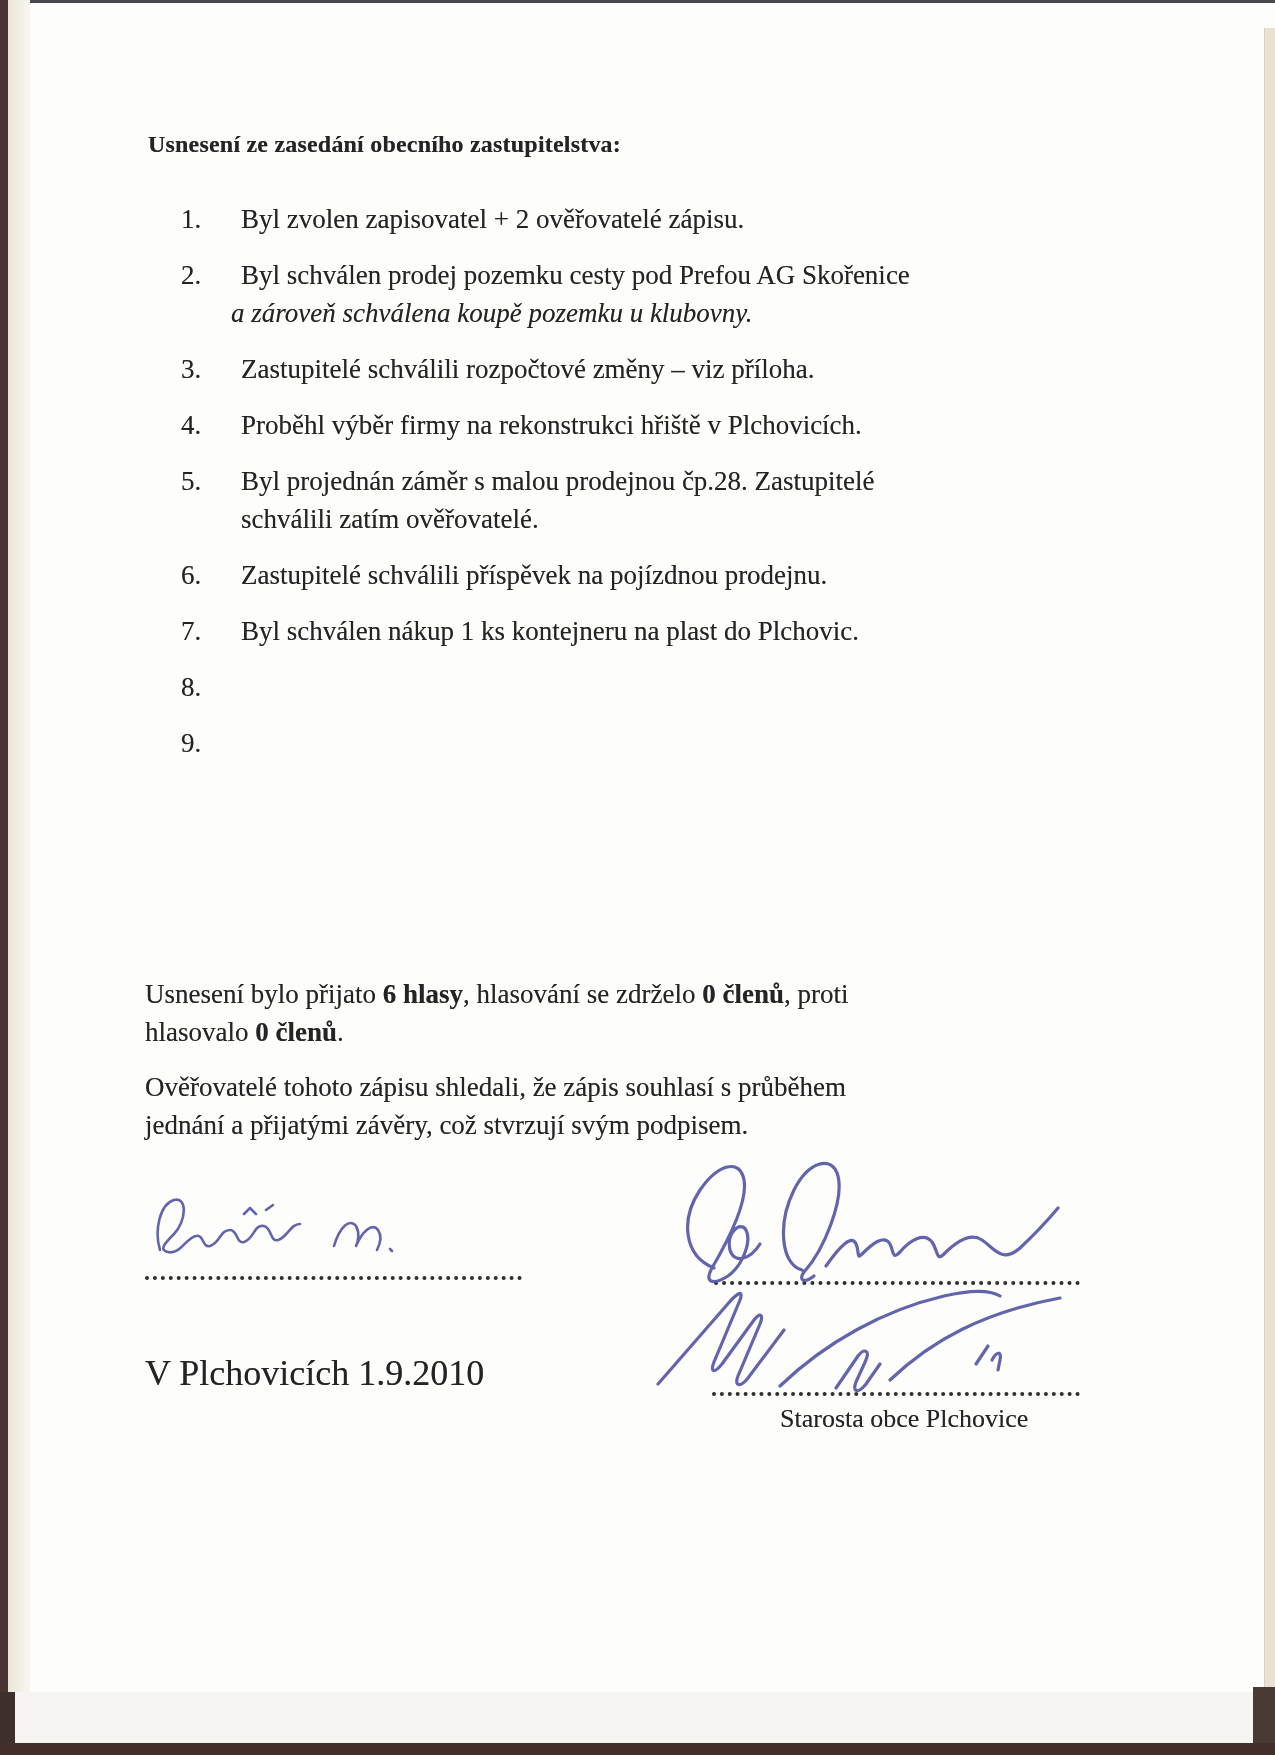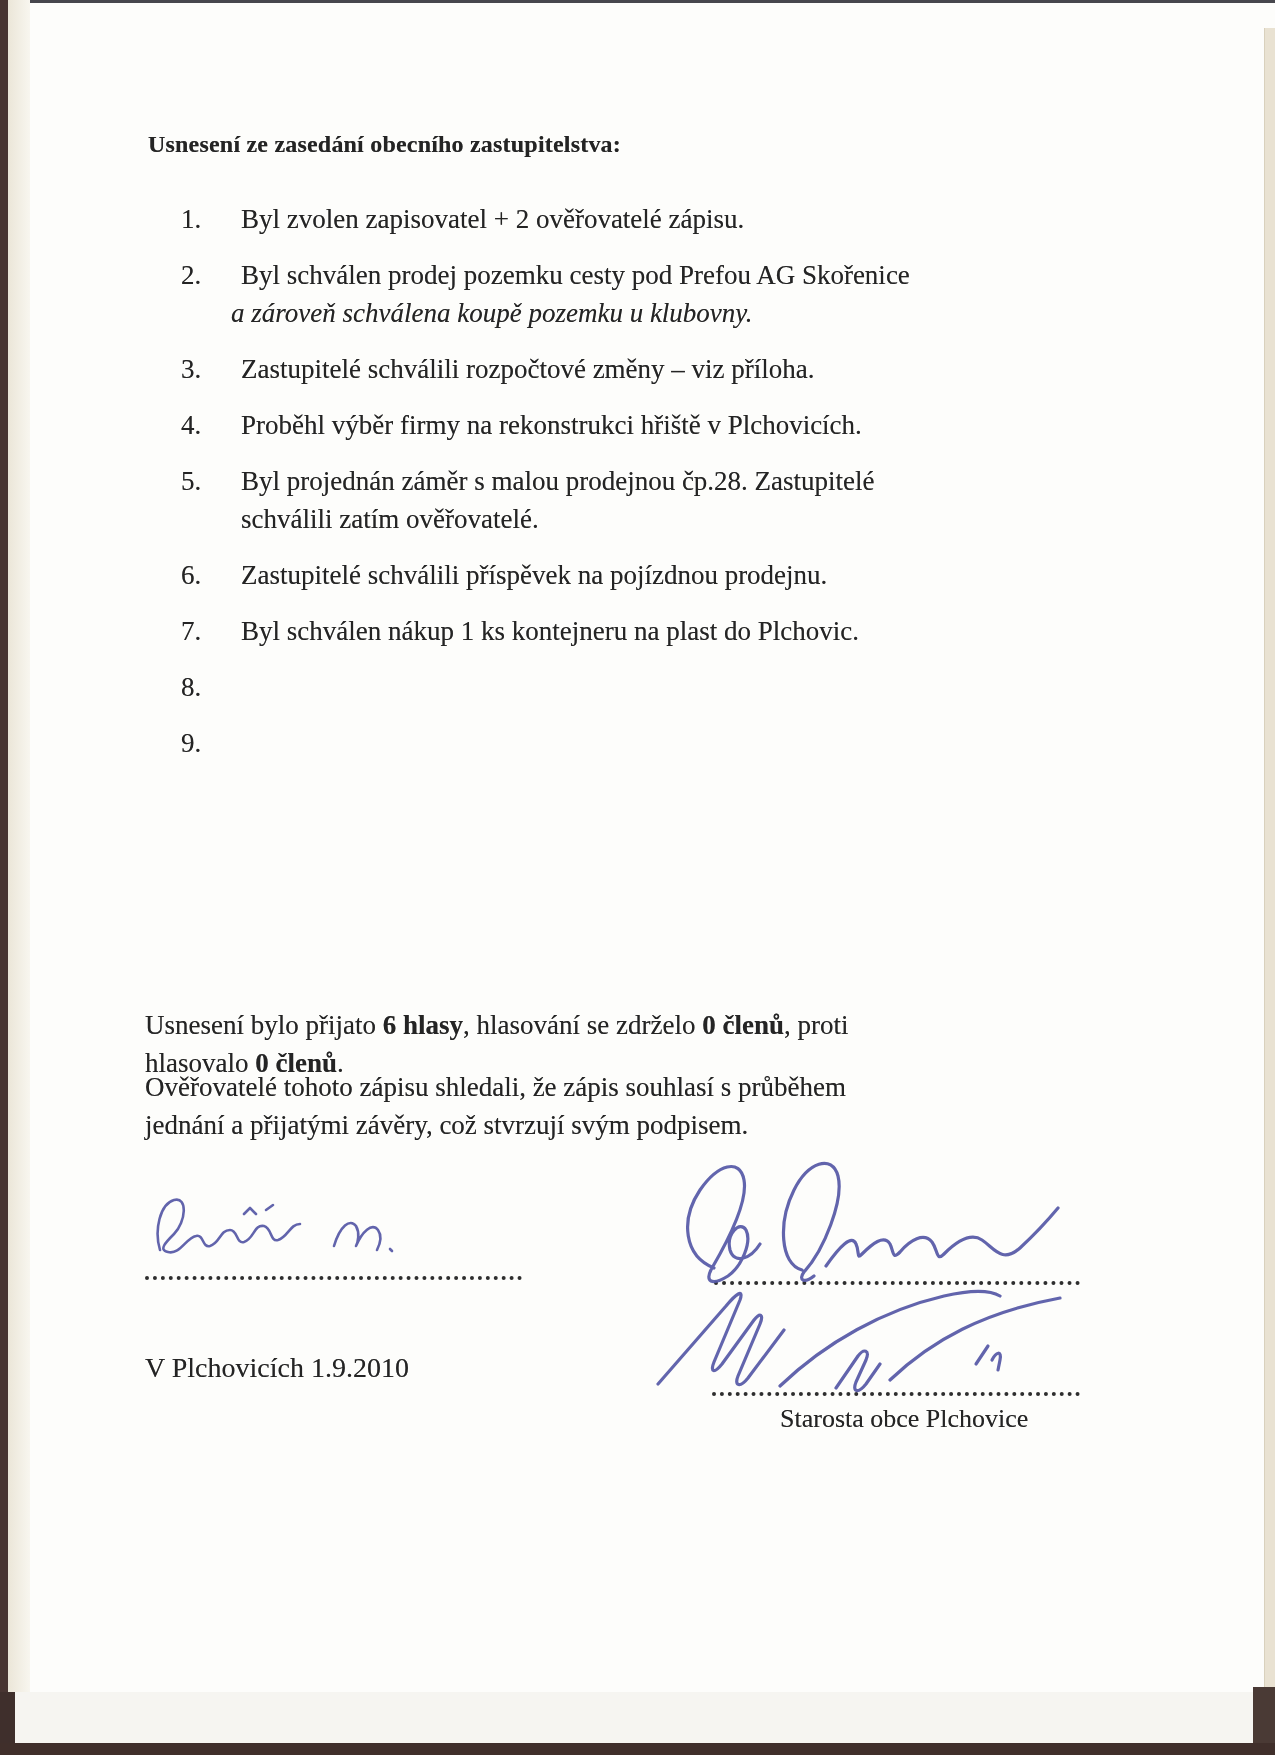--- a/index.html
+++ b/index.html
@@ -28,37 +28,37 @@
   }
   .res-list{position:absolute;left:181px;top:200px;width:860px;font-size:27px;line-height:38px;
     text-shadow:0 0 .4px rgba(0,0,0,.4);}
   .res-row{display:flex;margin-bottom:18px;}
   .res-num{width:36px;flex:none;}
   .res-text{flex:1;}
   .res-line{display:block;margin-left:24px;}
   .res-line.indent{margin-left:14px;font-style:italic;}
 
   .para{position:absolute;font-size:27px;line-height:38px;text-shadow:0 0 .4px rgba(0,0,0,.4);}
-  .voting-para{left:145px;top:975px;width:920px;margin-top:31px;}
+  .voting-para{left:145px;top:975px;width:920px;}
   .verif-para{left:145px;top:1068px;width:920px;}
   .b{font-weight:bold;}
   .pline{display:block;}
 
   .dotline{position:absolute;border-bottom:4px dotted #2e2e2e;height:32px;z-index:1;}
   .dotline.sig-left{left:145px;top:1244px;width:377px;}
   .dotline.sig-right-1{left:714px;top:1249px;width:366px;}
   .dotline.sig-right-2{left:712px;top:1360px;width:368px;}
 
   .sig{position:absolute;z-index:2;}
   .sig svg{display:block;}
   .sig-verifier{left:148px;top:1178px;}
   .sig-mayor-1{left:650px;top:1138px;}
   .sig-mayor-2{left:640px;top:1268px;}
 
-  .place-date{position:absolute;left:145px;top:1352px;font-size:28px;text-shadow:0 0 .4px rgba(0,0,0,.4);font-family:Liberation Serif, serif;}
+  .place-date{position:absolute;left:145px;top:1352px;font-size:36px;text-shadow:0 0 .4px rgba(0,0,0,.4);font-family:Liberation Serif, serif;}
   .sig-caption{position:absolute;left:744px;top:1404px;font-size:26px;text-shadow:0 0 .4px rgba(0,0,0,.4);margin-left:36px;}
 </style>
 </head>
 <body>
 
 <div class="paper">
 
   <div class="edge-top"></div>
   <div class="edge-left-beige"></div>
   <div class="edge-left-dark"></div>

